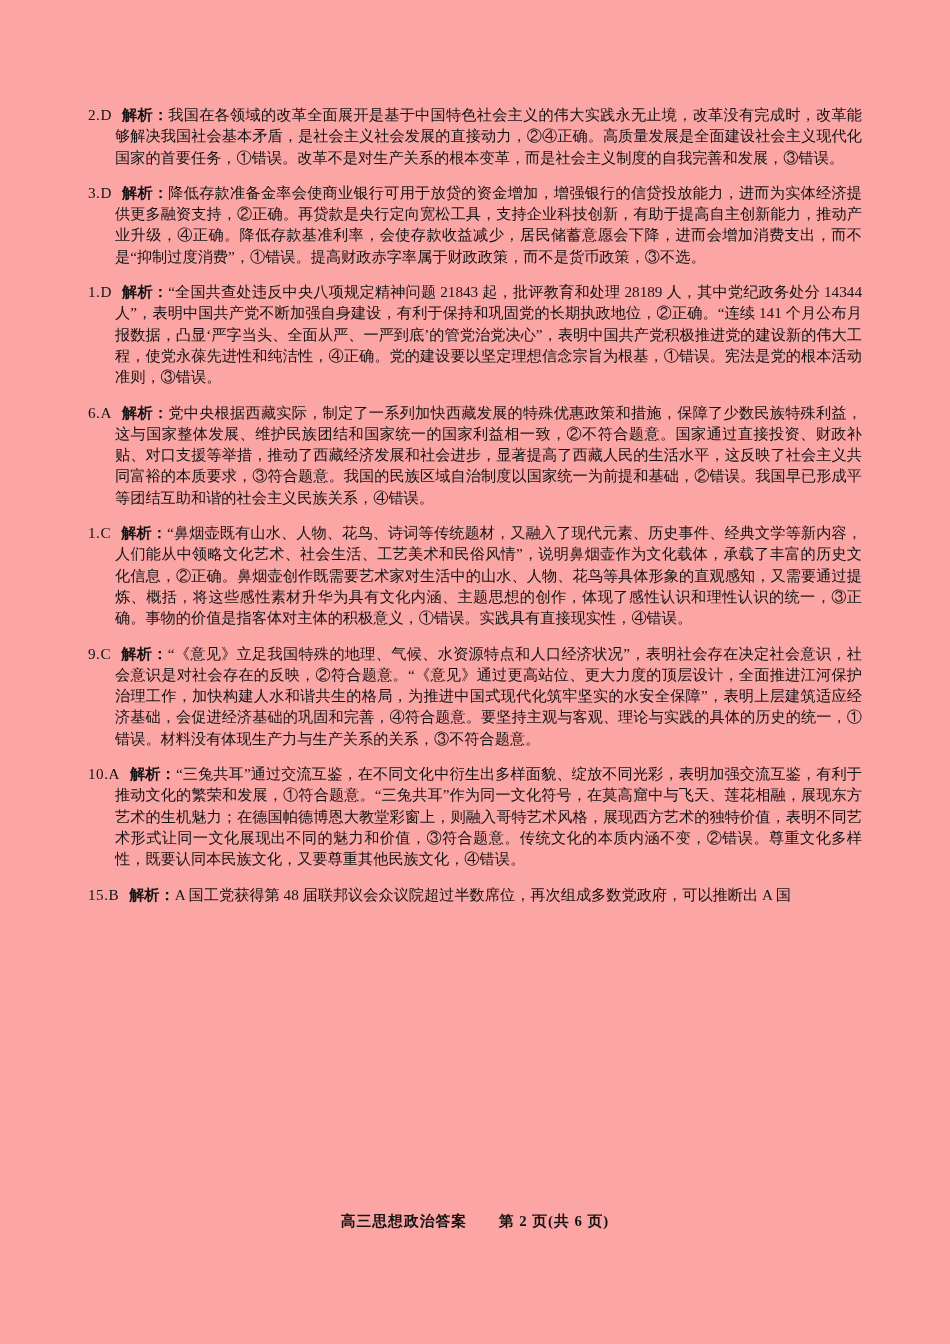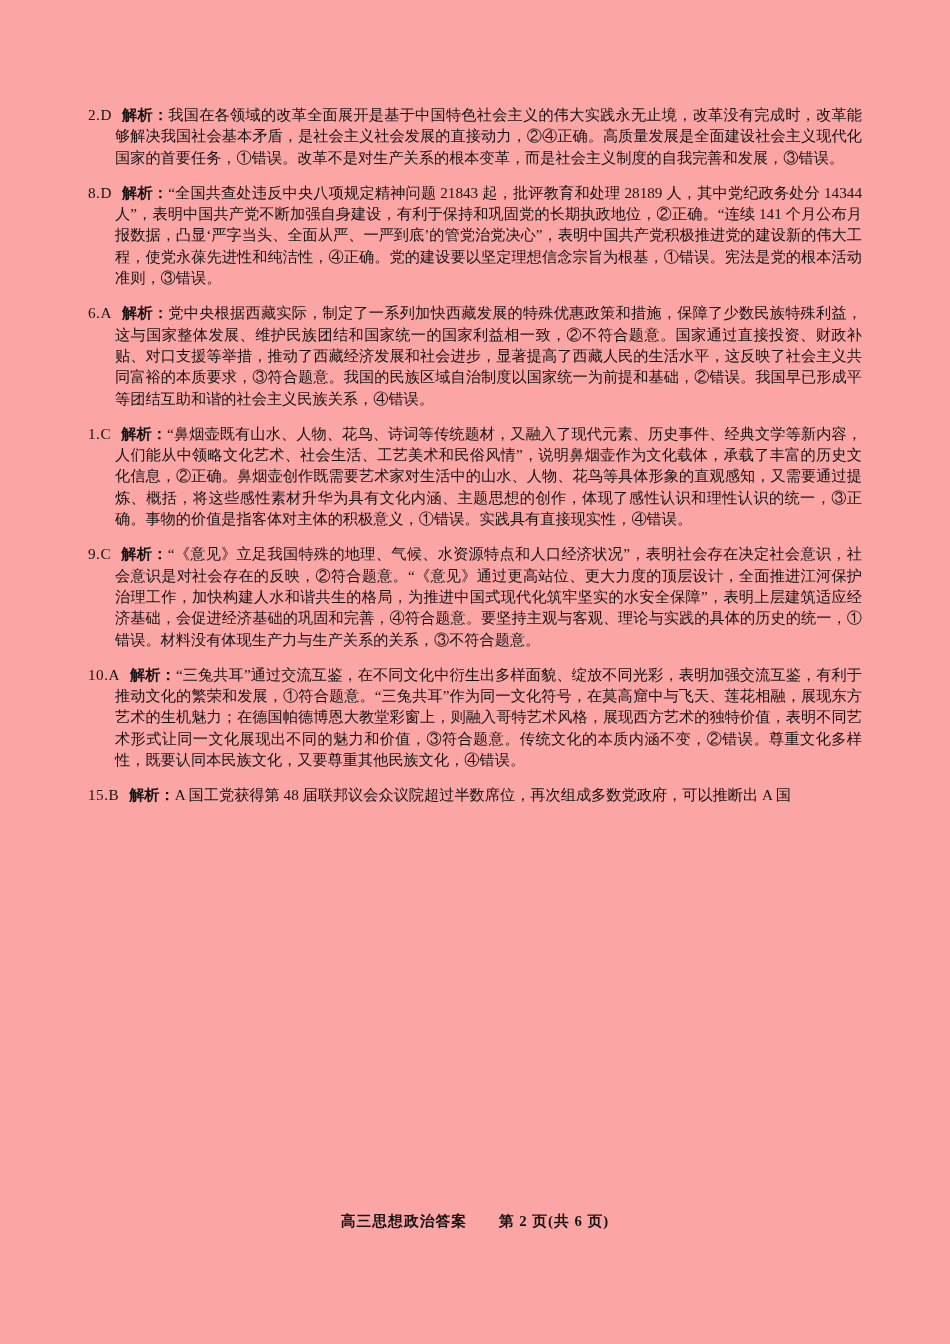--- a/index.html
+++ b/index.html
@@ -60,21 +60,24 @@
 </style>
 </head>
 <body>
 
 <div class="page">
   <div class="answers">
       <p class="answer">
     <span class="num">2.D</span><span class="label">解析：</span><span class="text">我国在各领域的改革全面展开是基于中国特色社会主义的伟大实践永无止境，改革没有完成时，改革能够解决我国社会基本矛盾，是社会主义社会发展的直接动力，②④正确。高质量发展是全面建设社会主义现代化国家的首要任务，①错误。改革不是对生产关系的根本变革，而是社会主义制度的自我完善和发展，③错误。</span>
   </p>
       <p class="answer">
-    <span class="num">8.D</span><span class="label">解析：</span><span class="text">“全国共查处违反中央八项规定精神问题 21843 起，批评教育和处理 28189 人，其中党纪政务处分 14344 人”，表明中国共产党不断加强自身建设，有利于保持和巩固党的长期执政地位，②正确。“连续 141 个月公布月报数据，凸显‘严字当头、全面从严、一严到底’的管党治党决心”，表明中国共产党积极推进党的建设新的伟大工程，使党永葆先进性和纯洁性，④正确。党的建设要以坚定理想信念宗旨为根基，①错误。宪法是党的根本活动准则，③错误。</span>
+    <span class="num">3.D</span><span class="label">解析：</span><span class="text">降低存款准备金率会使商业银行可用于放贷的资金增加，增强银行的信贷投放能力，进而为实体经济提供更多融资支持，②正确。再贷款是央行定向宽松工具，支持企业科技创新，有助于提高自主创新能力，推动产业升级，④正确。降低存款基准利率，会使存款收益减少，居民储蓄意愿会下降，进而会增加消费支出，而不是“抑制过度消费”，①错误。提高财政赤字率属于财政政策，而不是货币政策，③不选。</span>
+  </p>
+      <p class="answer">
+    <span class="num">1.D</span><span class="label">解析：</span><span class="text">“全国共查处违反中央八项规定精神问题 21843 起，批评教育和处理 28189 人，其中党纪政务处分 14344 人”，表明中国共产党不断加强自身建设，有利于保持和巩固党的长期执政地位，②正确。“连续 141 个月公布月报数据，凸显‘严字当头、全面从严、一严到底’的管党治党决心”，表明中国共产党积极推进党的建设新的伟大工程，使党永葆先进性和纯洁性，④正确。党的建设要以坚定理想信念宗旨为根基，①错误。宪法是党的根本活动准则，③错误。</span>
   </p>
       <p class="answer">
     <span class="num">6.A</span><span class="label">解析：</span><span class="text">党中央根据西藏实际，制定了一系列加快西藏发展的特殊优惠政策和措施，保障了少数民族特殊利益，这与国家整体发展、维护民族团结和国家统一的国家利益相一致，②不符合题意。国家通过直接投资、财政补贴、对口支援等举措，推动了西藏经济发展和社会进步，显著提高了西藏人民的生活水平，这反映了社会主义共同富裕的本质要求，③符合题意。我国的民族区域自治制度以国家统一为前提和基础，②错误。我国早已形成平等团结互助和谐的社会主义民族关系，④错误。</span>
   </p>
       <p class="answer">
     <span class="num">1.C</span><span class="label">解析：</span><span class="text">“鼻烟壶既有山水、人物、花鸟、诗词等传统题材，又融入了现代元素、历史事件、经典文学等新内容，人们能从中领略文化艺术、社会生活、工艺美术和民俗风情”，说明鼻烟壶作为文化载体，承载了丰富的历史文化信息，②正确。鼻烟壶创作既需要艺术家对生活中的山水、人物、花鸟等具体形象的直观感知，又需要通过提炼、概括，将这些感性素材升华为具有文化内涵、主题思想的创作，体现了感性认识和理性认识的统一，③正确。事物的价值是指客体对主体的积极意义，①错误。实践具有直接现实性，④错误。</span>
   </p>
       <p class="answer">
     <span class="num">9.C</span><span class="label">解析：</span><span class="text">“《意见》立足我国特殊的地理、气候、水资源特点和人口经济状况”，表明社会存在决定社会意识，社会意识是对社会存在的反映，②符合题意。“《意见》通过更高站位、更大力度的顶层设计，全面推进江河保护治理工作，加快构建人水和谐共生的格局，为推进中国式现代化筑牢坚实的水安全保障”，表明上层建筑适应经济基础，会促进经济基础的巩固和完善，④符合题意。要坚持主观与客观、理论与实践的具体的历史的统一，①错误。材料没有体现生产力与生产关系的关系，③不符合题意。</span>
   </p>

